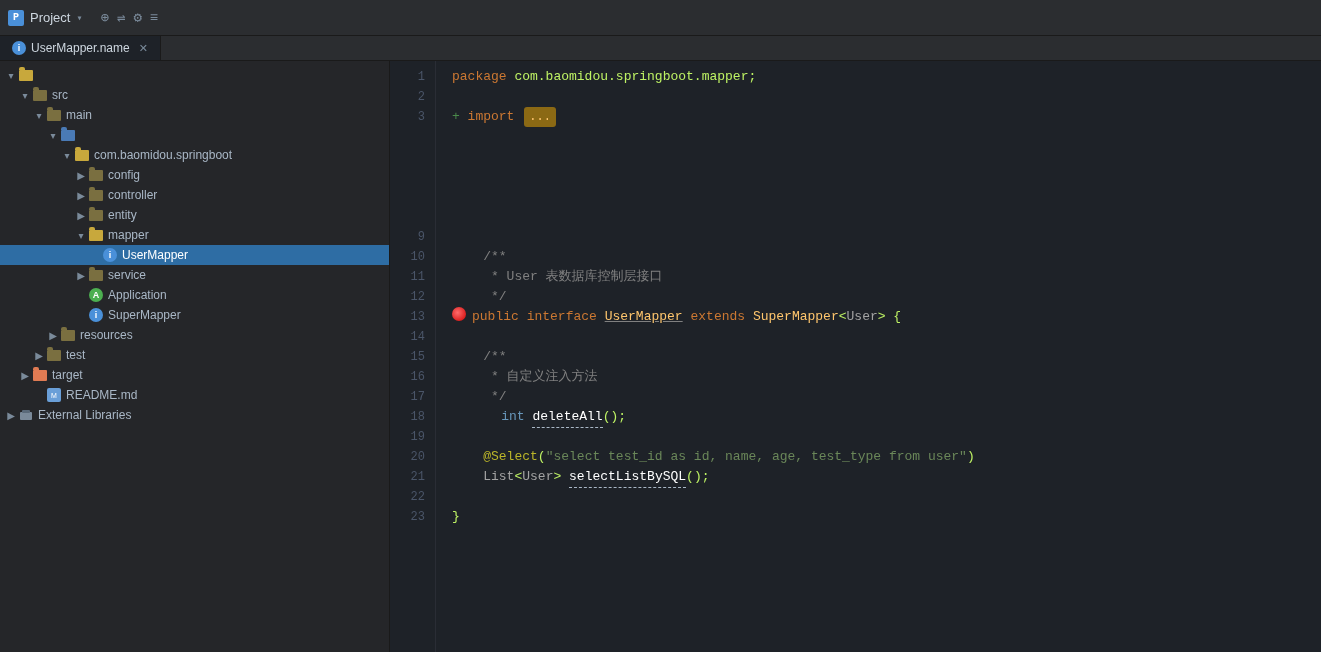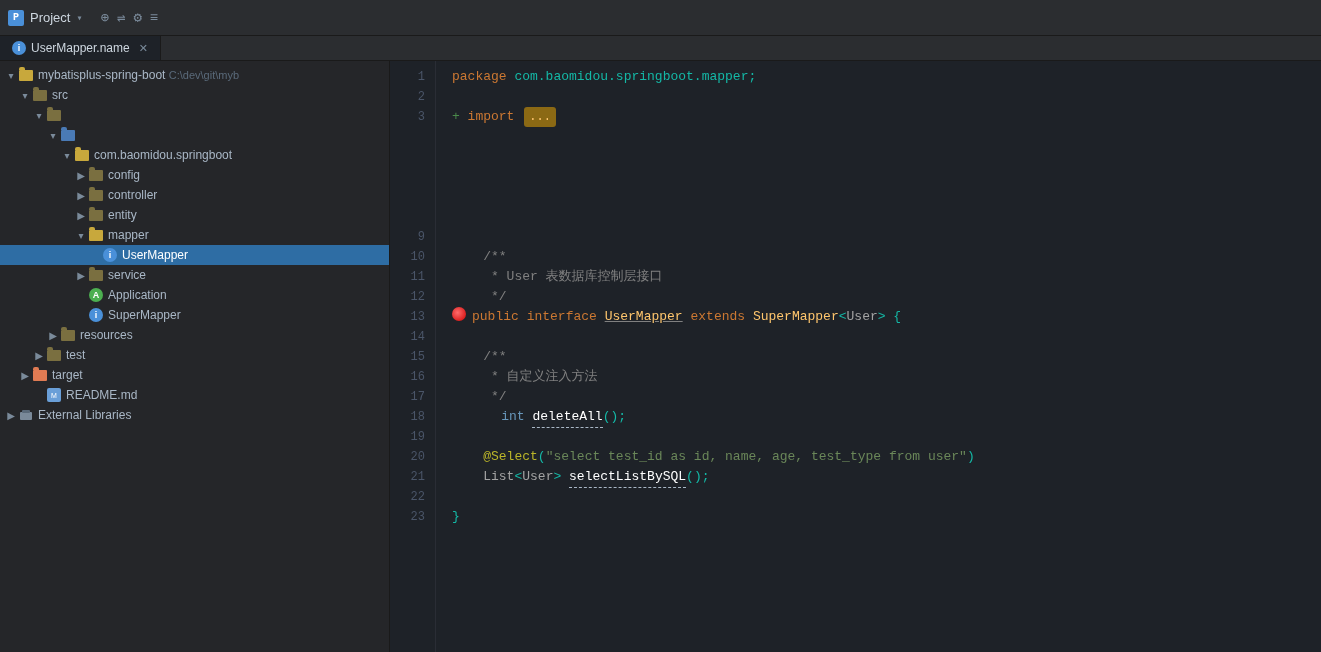--- a/index.html
+++ b/index.html
@@ -280,21 +280,21 @@
 
     
     .kw { color: #cc7832; }
     .kw-blue { color: #6897bb; }
     .type { color: #a3a3a3; }
     .class-name { color: #ffc66d; }
     .method { color: #ffffff; }
     .annotation { color: #bbb529; }
     .string { color: #6a8759; }
     .comment { color: #808080; }
-    .plain { color: #14b8a6; }
+    .plain { color: #bef264; }
     .import-badge {
       background: #8b6914;
       color: #ffc66d;
       padding: 0 5px;
       border-radius: 3px;
       font-size: 12px;
       margin: 0 2px;
       cursor: pointer;
     }
     .underline { text-decoration: underline; text-decoration-color: #808080; }
@@ -337,38 +337,38 @@
 <div class="main-content">
 
   <div class="sidebar">
 
     <div class="tree-item">
       <span class="indent" style="display:inline-block;width:4px"></span>
       <span class="arrow">▾</span>
       <span class="item-icon">
           <div class="icon-folder-open"></div>
         </span>
-      <span class="item-label">mybatisplus-spring-boot <span style="color:#5a6a7a;font-size:11px">C:\dev\git\myb</span></span>
     </div>
 
     <div class="tree-item">
       <span class="indent" style="display:inline-block;width:18px"></span>
       <span class="arrow">▾</span>
       <span class="item-icon">
           <div class="icon-folder"></div>
         </span>
       <span class="item-label">src</span>
     </div>
 
     <div class="tree-item">
       <span class="indent" style="display:inline-block;width:32px"></span>
       <span class="arrow">▾</span>
       <span class="item-icon">
           <div class="icon-folder"></div>
         </span>
+      <span class="item-label">main</span>
     </div>
 
     <div class="tree-item">
       <span class="indent" style="display:inline-block;width:46px"></span>
       <span class="arrow">▾</span>
       <span class="item-icon">
           <div class="icon-folder-blue"></div>
         </span>
     </div>
 

